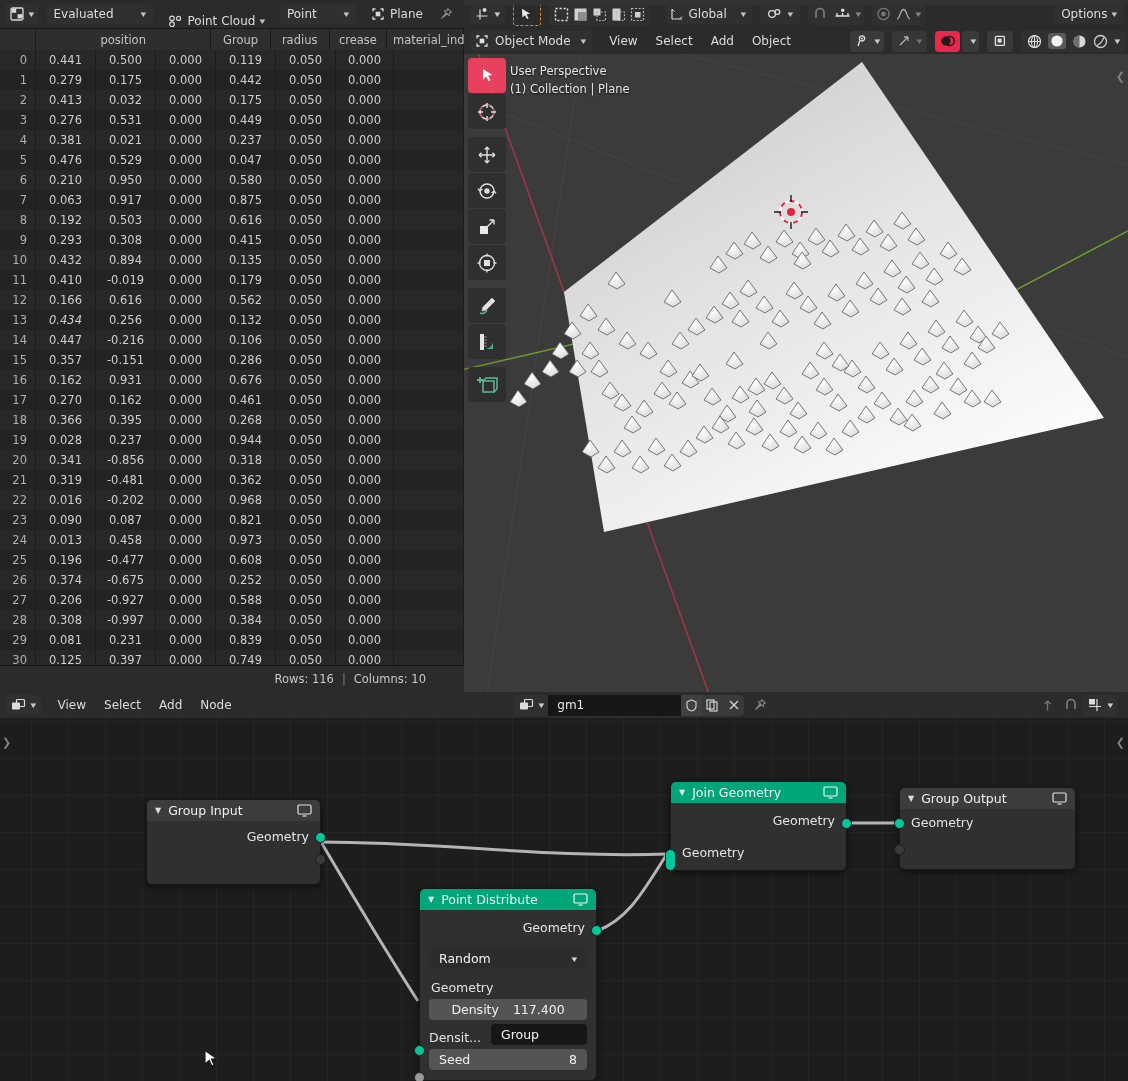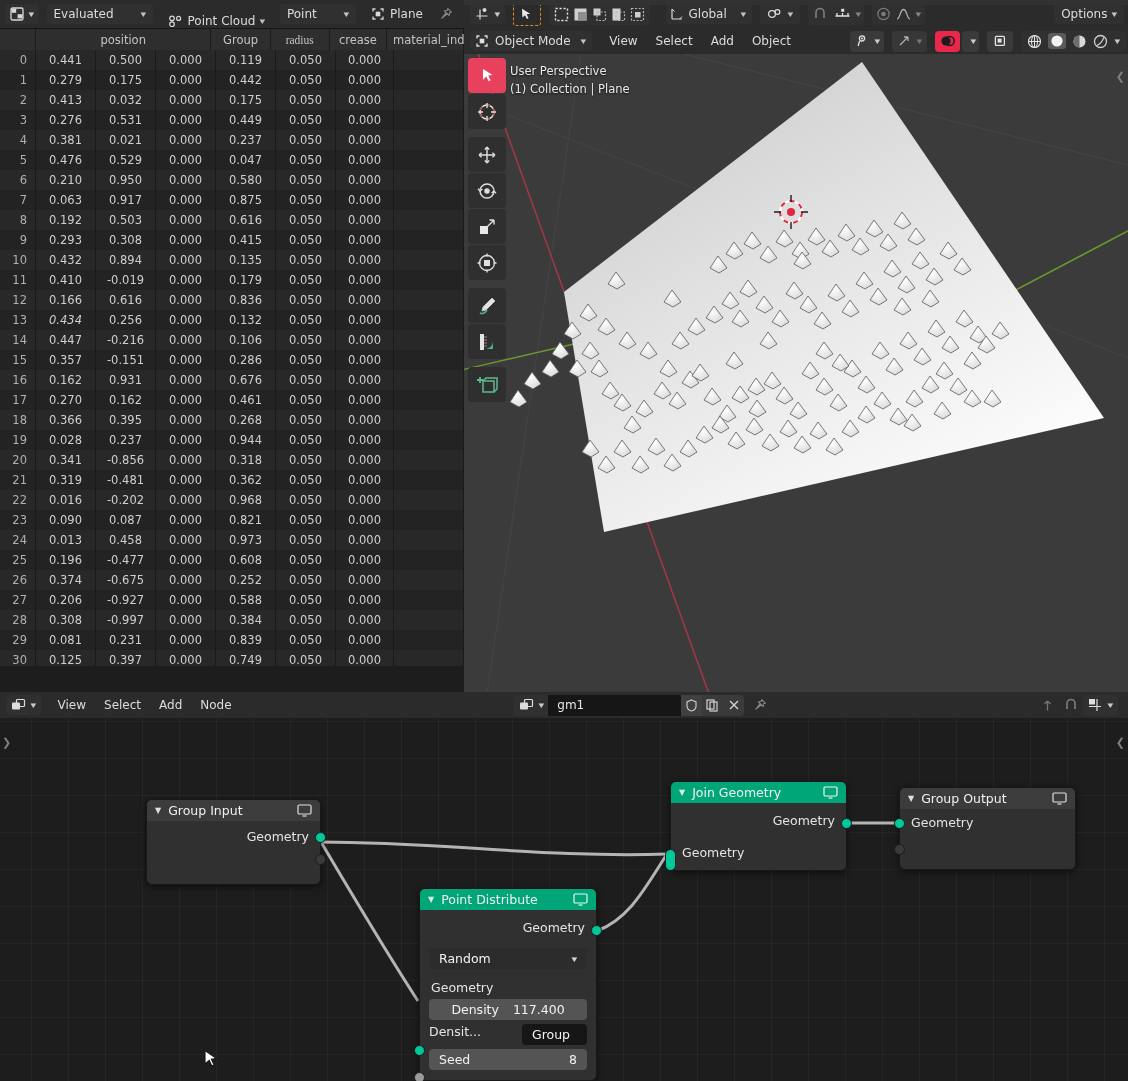--- a/index.html
+++ b/index.html
@@ -138,21 +138,21 @@
         <svg width="15" height="15" viewBox="0 0 15 15">
             <path d="M9.8 1.6l3.6 3.6-1.9.6-.3 2.9-3-3-4.5 5.6 5.6-4.5-3-3 2.9-.3z" fill="none" stroke="#cfcfcf" stroke-width="1.1" stroke-linejoin="round"></path>
           </svg>
       </div>
     </div>
 
     <div id="ss-colhdr">
       <div class="c" style="width:36px;"></div>
       <div class="c" style="width:180px;">position</div>
       <div class="c" style="width:60px;">Group</div>
-      <div class="c" style="width:60px;font-family:Liberation Serif, serif;">radius</div>
+      <div class="c" style="width:60px;">radius</div>
       <div class="c" style="width:58px;">crease</div>
       <div class="c" style="width:70px;justify-content:flex-start;padding-left:6px;">material_ind</div>
     </div>
 
     <div class="ss-rows" id="ss-rows">
         <div class="ss-row odd">
           <div class="idx">0</div>
           <div class="cell" style="width: 60px;">0.441</div>
           <div class="cell" style="width: 60px;">0.500</div>
           <div class="cell" style="width: 60px;">0.000</div>
@@ -269,21 +269,21 @@
           <div class="cell" style="width: 60px;">0.179</div>
           <div class="cell" style="width: 60px;">0.050</div>
           <div class="cell" style="width: 58px;">0.000</div>
           <div class="cell" style="width: 70px;"></div>
         </div>
         <div class="ss-row odd">
           <div class="idx">12</div>
           <div class="cell" style="width: 60px;">0.166</div>
           <div class="cell" style="width: 60px;">0.616</div>
           <div class="cell" style="width: 60px;">0.000</div>
-          <div class="cell" style="width: 60px;">0.836</div>
+          <div class="cell" style="width: 60px;">0.562</div>
           <div class="cell" style="width: 60px;">0.050</div>
           <div class="cell" style="width: 58px;">0.000</div>
           <div class="cell" style="width: 70px;"></div>
         </div>
         <div class="ss-row even">
           <div class="idx">13</div>
           <div class="cell" style="width: 60px; font-style: italic;">0.434</div>
           <div class="cell" style="width: 60px;">0.256</div>
           <div class="cell" style="width: 60px;">0.000</div>
           <div class="cell" style="width: 60px;">0.132</div>
@@ -456,20 +456,25 @@
           <div class="cell" style="width: 60px;">0.125</div>
           <div class="cell" style="width: 60px;">0.397</div>
           <div class="cell" style="width: 60px;">0.000</div>
           <div class="cell" style="width: 60px;">0.749</div>
           <div class="cell" style="width: 60px;">0.050</div>
           <div class="cell" style="width: 58px;">0.000</div>
           <div class="cell" style="width: 70px;"></div>
         </div>
       </div>
 
+    <div id="ss-status">
+      <span>Rows: 116</span>
+      <span class="bar">|</span>
+      <span>Columns: 10</span>
+    </div>
   </div>
 
   <div id="viewport">
 
     <div id="vp-tabstrip"></div>
 
     <div id="vp-topbar">
       <div class="icobx">
         <svg width="15" height="14" viewBox="0 0 15 14">
             <path d="M1.5 9h11M5 2.5v10" stroke="#d8d8d8" stroke-width="1.2" fill="none"></path>
@@ -1008,21 +1013,21 @@
 
           <div style="padding:2px 9px 0;">
             <div class="field" style="justify-content:center;">
               <span>Density</span>
               <span style="width:14px;"></span>
               <span>117.400</span>
             </div>
           </div>
           <span class="sock grey" style="left:-6px;top:162px;"></span>
 
-          <div style="display:flex;align-items:flex-start;padding:4px 9px 0;gap:31px;">
+          <div style="display:flex;align-items:flex-end;padding:4px 9px 0;">
             <span style="width:62px;font-size:12.5px;color:#e4e4e4;">Densit...</span>
             <div class="field-dark" style="flex:1;">
               <span>Group</span>
             </div>
           </div>
 
           <div style="padding:4px 9px 0;">
             <div class="field">
               <span>Seed</span>
               <span>8</span>

